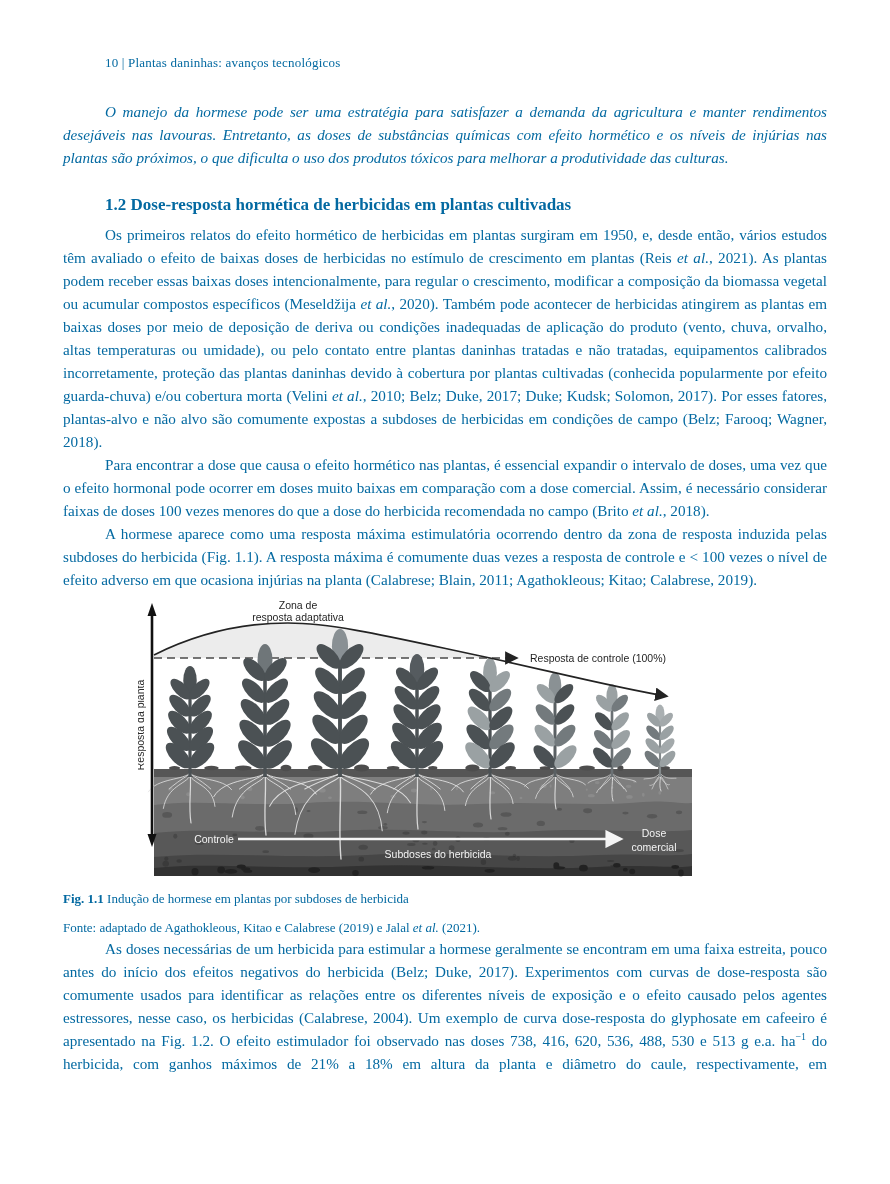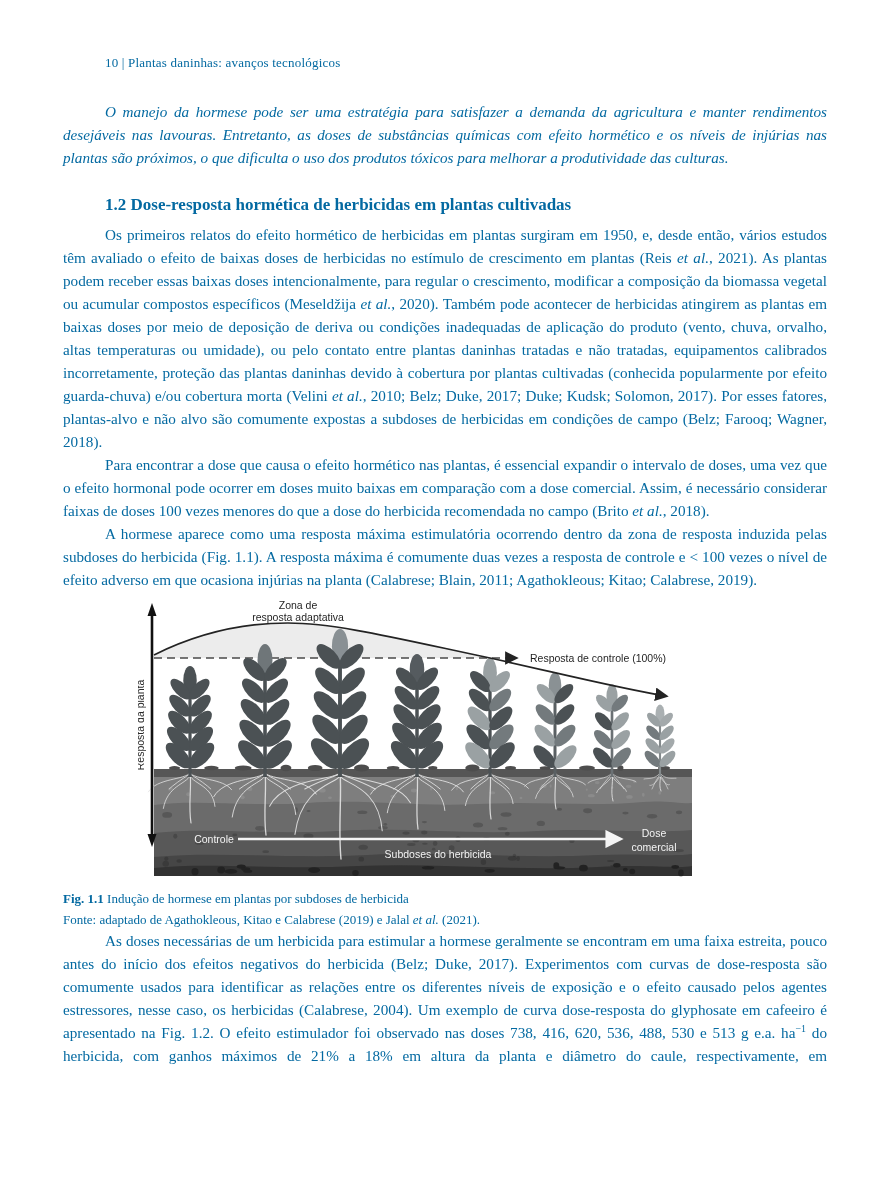--- a/index.html
+++ b/index.html
@@ -5,21 +5,21 @@
   html,body{margin:0;padding:0;background:#ffffff;}
   .page{position:relative;width:890px;height:1184px;background:#fff;box-sizing:border-box;
         padding:55px 63px 0 63px;font-family:"Liberation Serif","DejaVu Serif",serif;
         color:#0369a1;overflow:hidden;}
   .running-header{font-size:13px;padding-left:42px;letter-spacing:.2px;}
   .body-par{margin:0;font-size:15.2px;line-height:23px;text-align:justify;text-indent:42px;}
   .p1{margin-top:29px;font-style:italic;}
   .section-heading{font-size:17px;line-height:22px;font-weight:bold;margin:25px 0 7px 42px;}
   .figure-wrap{margin:6px 0 0 75px;width:560px;height:282px;}
   .caption{margin:10px 0 0 0;font-size:13px;line-height:19px;}
-  .caption + .caption{margin-top:2px;}
+  .caption + .caption{margin-top:10px;}
   .p5{}
   .continues{text-align-last:justify;}
   sup{font-size:10px;line-height:0;}
   svg text{font-family:"Liberation Sans","DejaVu Sans",sans-serif;}
   .figlabel{font-size:10.5px;fill:#1f1f1f;}
   .figlabel-w{font-size:10.5px;fill:#f4f4f4;}
   .figlabel-axis{font-size:10.5px;fill:#2a2a2a;}
 </style>
 </head>
 <body>

